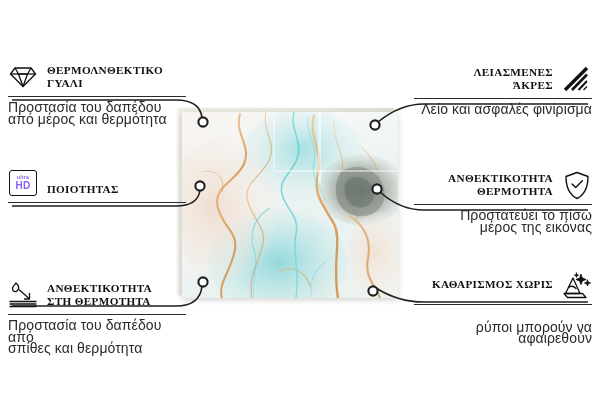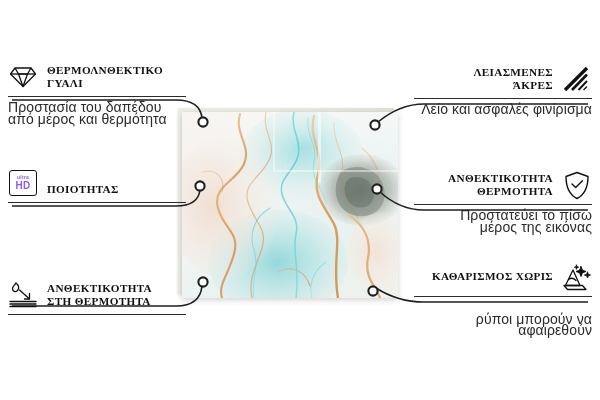--- a/index.html
+++ b/index.html
@@ -265,20 +265,24 @@
             <path d="M2,25.5 L28,25.5"></path>
           </g>
         </svg>
       </div>
       <div class="f-title">
         <span>ΑΝΘΕΚΤΙΚΟΤΗΤΑ</span><br>
         <span>ΣΤΗ ΘΕΡΜΟΤΗΤΑ</span>
       </div>
     </div>
     <div class="f-rule"></div>
+    <div class="f-desc">
+      <span>Προστασία του δαπέδου από</span><br>
+      <span>σπίθες και θερμότητα</span>
+    </div>
   </div>
 
   <div class="feature right" style="top:64px;">
     <div class="f-head">
       <div class="f-icon">
         <svg width="28" height="26" viewBox="0 0 28 26">
           <g stroke="#111" stroke-linecap="butt">
             <path d="M2,24 L24,2" stroke-width="3.4"></path>
             <path d="M9,24 L24,8.5" stroke-width="2.6"></path>
             <path d="M15.5,24 L24,15" stroke-width="1.9"></path>
@@ -312,21 +316,21 @@
         <span>ΘΕΡΜΟΤΗΤΑ</span>
       </div>
     </div>
     <div class="f-rule"></div>
     <div class="f-desc">
       <span>Προστατεύει το πίσω</span><br>
       <span>μέρος της εικόνας</span>
     </div>
   </div>
 
-  <div class="feature right" style="top:262px;">
+  <div class="feature right" style="top:270px;">
     <div class="f-head">
       <div class="f-icon">
         <svg width="30" height="27" viewBox="0 0 30 27">
           <g fill="none" stroke="#111" stroke-width="1.3" stroke-linejoin="round" stroke-linecap="round">
             <path d="M3.5,21.5 L11,6 L18,21.5 Z"></path>
             <path d="M2,21.5 L20.5,21.5 L24,25.5 L5.5,25.5 Z"></path>
             <path d="M6.5,15.5 C9,13.5 12,14.5 14,16.5"></path>
             <path d="M19,2.5 L20.4,6.1 L24,7.5 L20.4,8.9 L19,12.5 L17.6,8.9 L14,7.5 L17.6,6.1 Z" fill="#111" stroke-width="0.9"></path>
             <path d="M25.5,8 L26.4,10.2 L28.6,11 L26.4,11.8 L25.5,14 L24.6,11.8 L22.4,11 L24.6,10.2 Z" fill="#111" stroke-width="0.8"></path>
             <path d="M14.5,1 L15.1,2.6 L16.7,3.2 L15.1,3.8 L14.5,5.4 L13.9,3.8 L12.3,3.2 L13.9,2.6 Z" fill="#111" stroke-width="0.7"></path>

